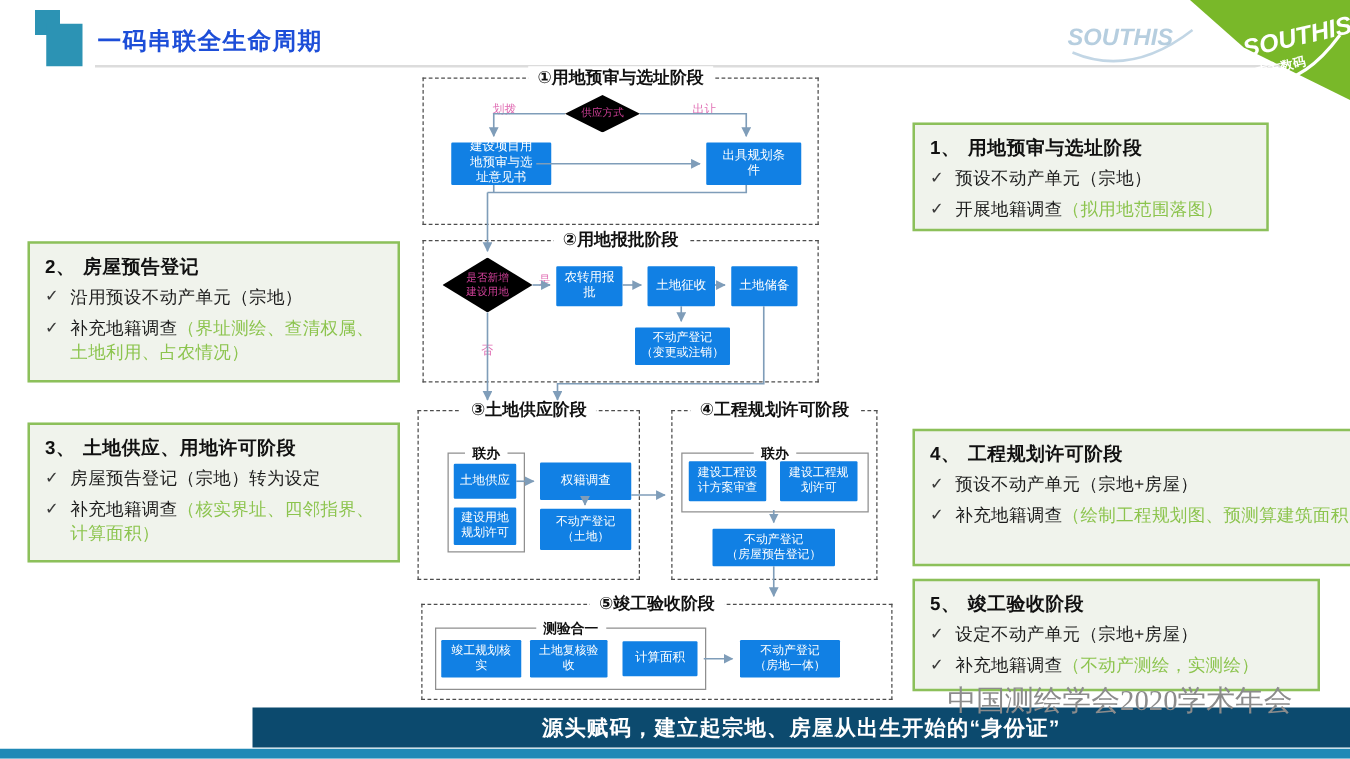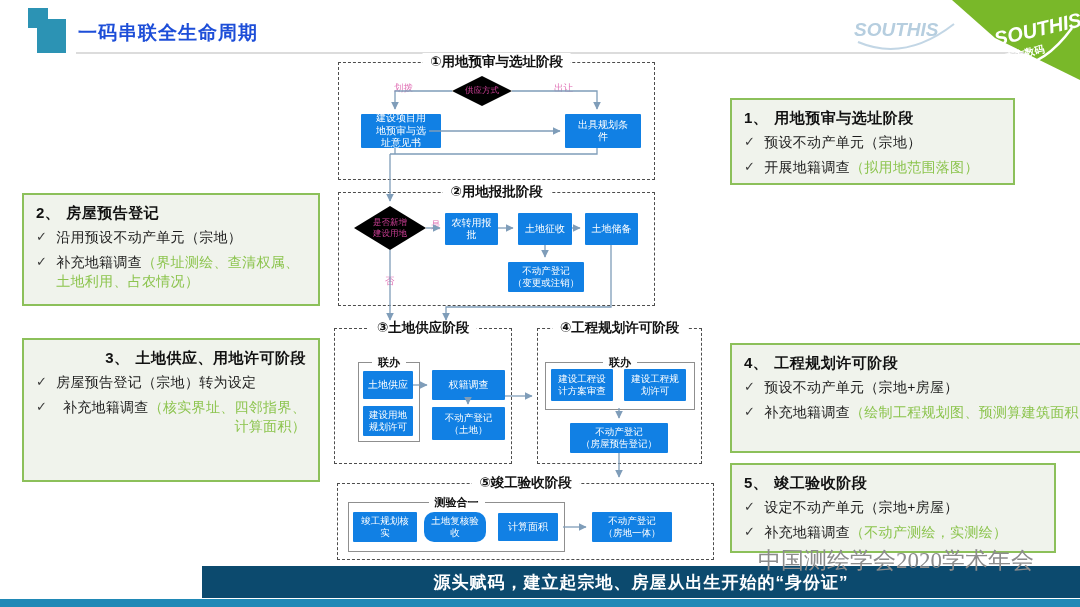--- a/index.html
+++ b/index.html
@@ -113,21 +113,21 @@
 （房屋预告登记）</div>
 
 <div class="stage" style="left:337px;top:483px;width:375px;height:75px;">
   <div class="stage-title">⑤竣工验收阶段</div>
 </div>
 <div class="group" style="left:348px;top:502px;width:215px;height:48px;">
   <div class="group-label">测验合一</div>
 </div>
 <div class="bbox" style="left:353px;top:512px;width:64px;height:30px;font-size:9.5px;">竣工规划核
 实</div>
-<div class="bbox" style="left:424px;top:512px;width:62px;height:30px;font-size:9.5px;border-radius:10px;">土地复核验
+<div class="bbox" style="left:424px;top:512px;width:62px;height:30px;font-size:9.5px;">土地复核验
 收</div>
 <div class="bbox" style="left:498px;top:513px;width:60px;height:28px;">计算面积</div>
 <div class="bbox" style="left:592px;top:512px;width:80px;height:30px;font-size:9.5px;">不动产登记
 （房地一体）</div>
 
 <svg class="connectors" width="1080" height="607">
   <defs>
     <marker id="arr" markerWidth="7" markerHeight="7" refX="5.5" refY="3" orient="auto">
       <path d="M0,0 L6,3 L0,6 z" fill="#7F9DB9"></path>
     </marker>
@@ -175,21 +175,21 @@
   <div class="note-item">
     <span class="check">✓</span>
     <span><span>沿用预设不动产单元（宗地）</span><span class="green"></span></span>
   </div>
   <div class="note-item">
     <span class="check">✓</span>
     <span><span>补充地籍调查</span><span class="green">（界址测绘、查清权属、土地利用、占农情况）</span></span>
   </div>
 </div>
 
-<div class="note" style="left:22px;top:338px;width:298px;height:144px;text-align:right;">
+<div class="note" style="left:22px;top:338px;width:298px;height:112px;">
   <div class="note-head">
     <span class="hnum">3、</span><span>土地供应、用地许可阶段</span>
   </div>
   <div class="note-item">
     <span class="check">✓</span>
     <span><span>房屋预告登记（宗地）转为设定</span><span class="green"></span></span>
   </div>
   <div class="note-item">
     <span class="check">✓</span>
     <span><span>补充地籍调查</span><span class="green">（核实界址、四邻指界、计算面积）</span></span>

